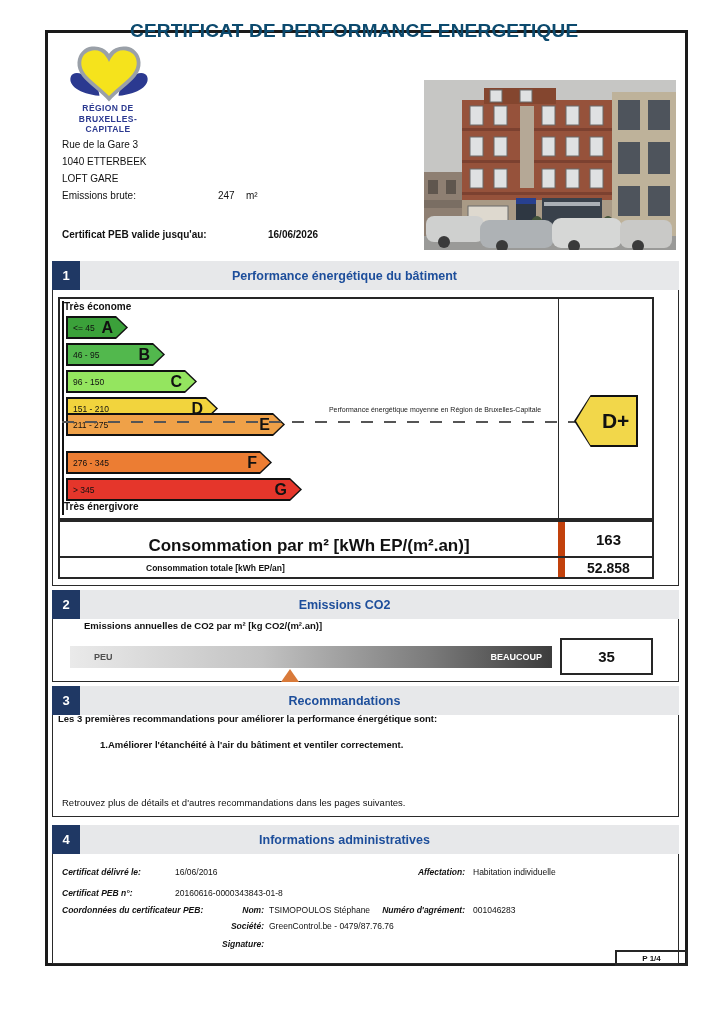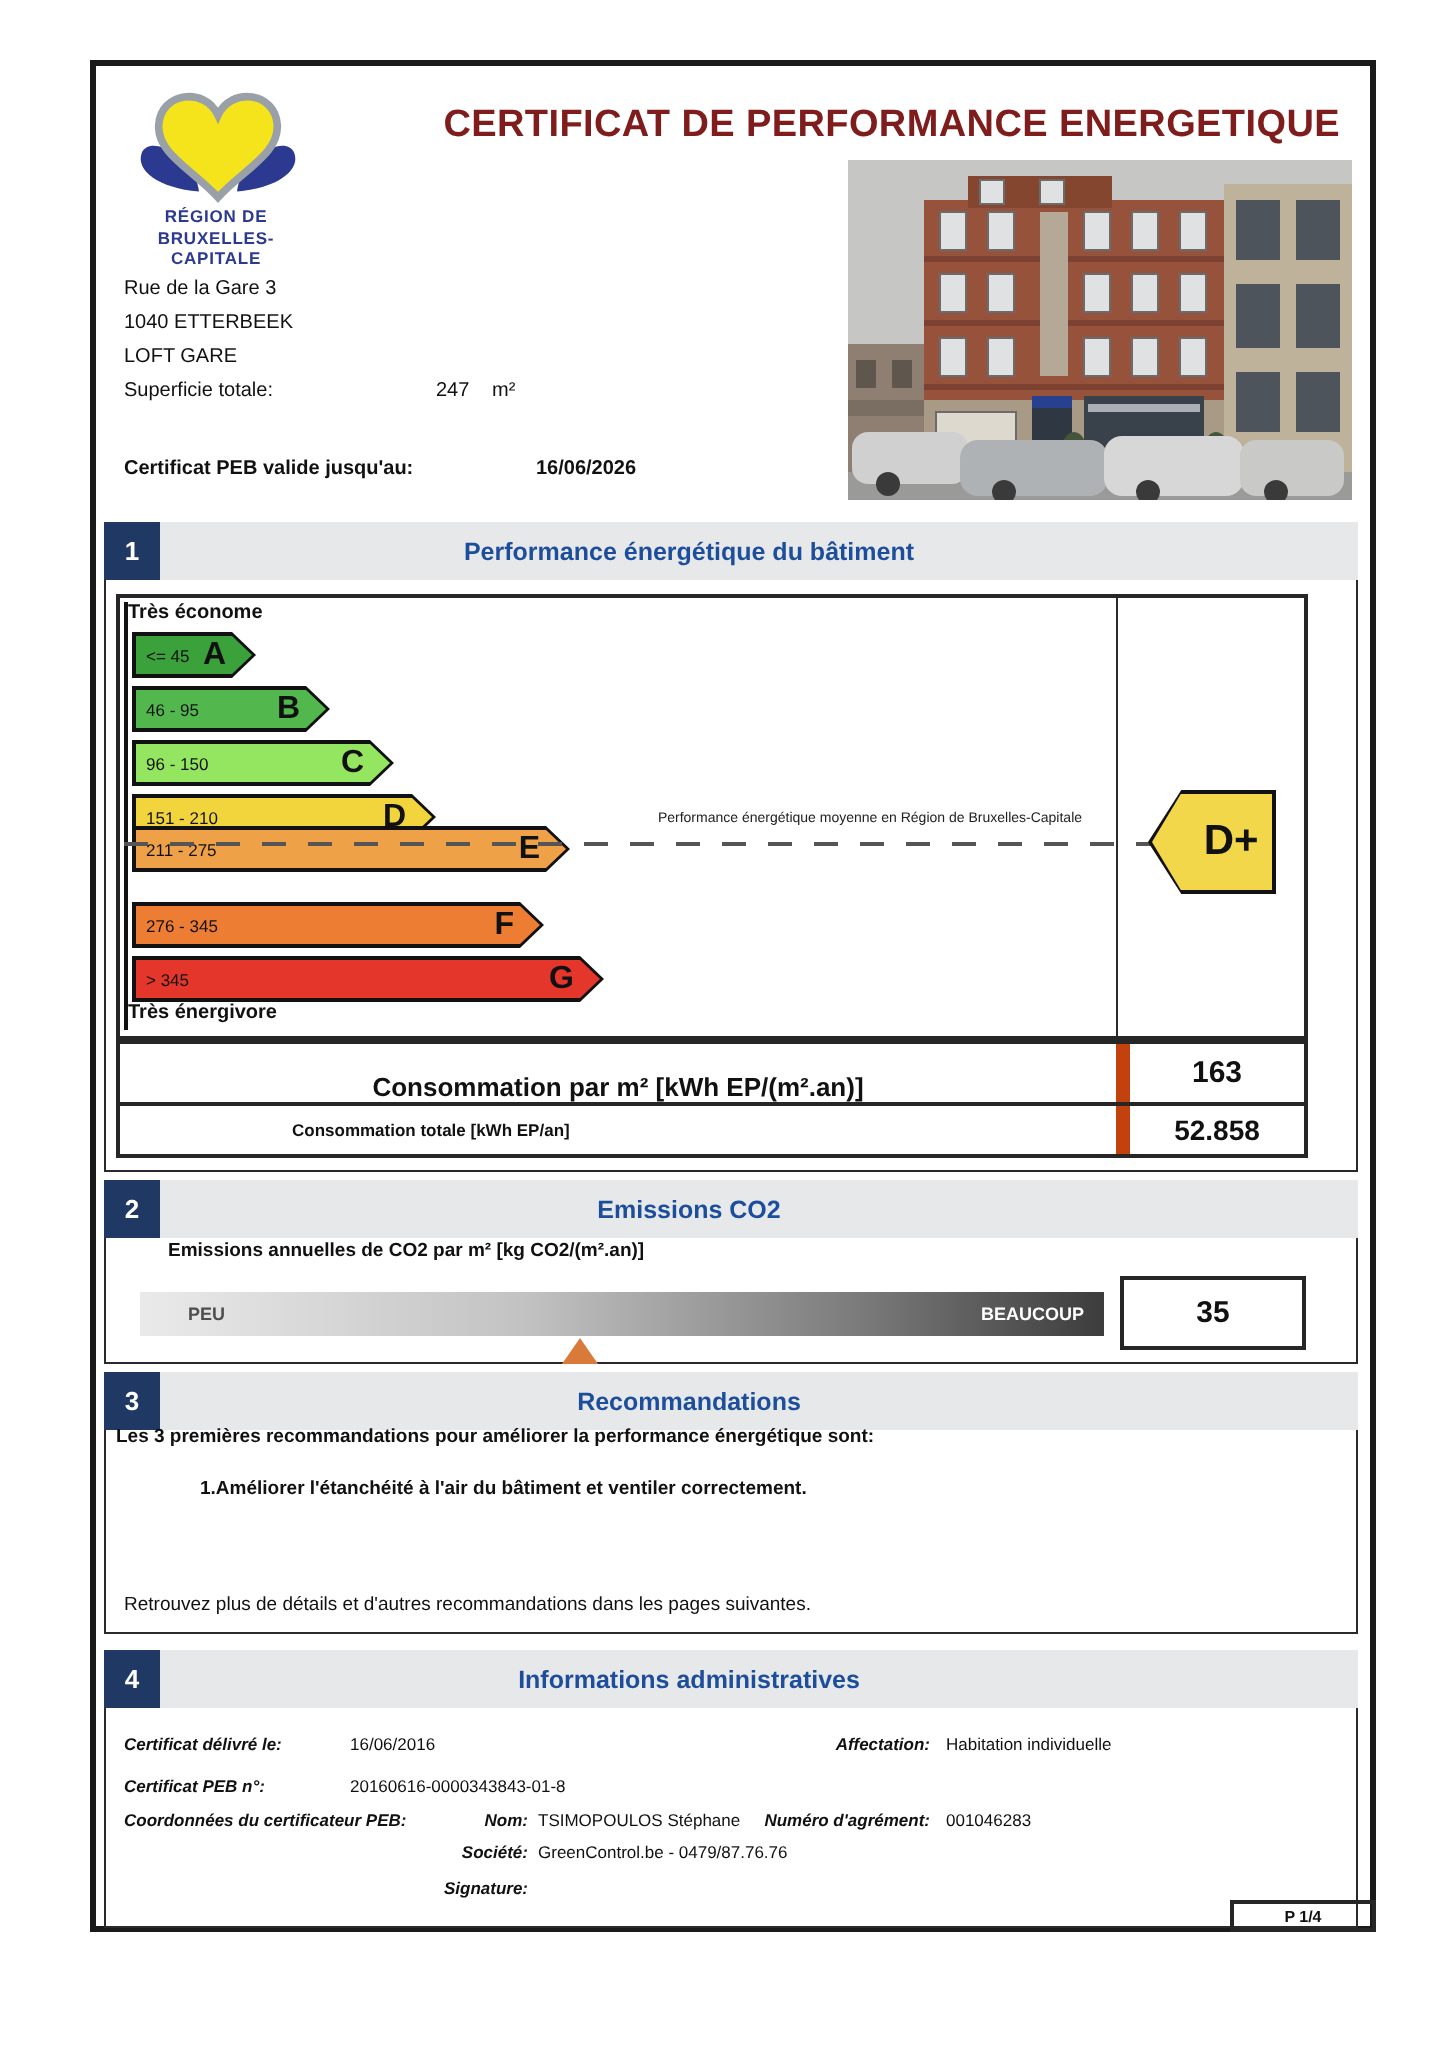--- a/index.html
+++ b/index.html
@@ -2,22 +2,22 @@
 <html><head>
 <meta charset="utf-8">
 <style>
   html,body{margin:0;padding:0;background:#ffffff;}
   .page{position:relative;width:727px;height:1024px;background:#fff;overflow:hidden;
         font-family:"Liberation Sans",sans-serif;color:#111;}
   .abs{position:absolute;}
   .b{font-weight:bold;}
   .bi{font-weight:bold;font-style:italic;}
   .frame{left:45px;top:30px;width:643px;height:936px;border:3px solid #1a1a1a;box-sizing:border-box;}
-  .title{left:130px;top:52px;width:540px;text-align:right;font-size:19px;font-weight:bold;
-         color:#7f1d1d;letter-spacing:.2px;}
+  .title{left:130px;top:20px;width:540px;text-align:left;font-size:19px;font-weight:bold;
+         color:#0c4a6e;letter-spacing:.2px;}
   .logo-text{left:50px;top:103px;width:116px;text-align:center;font-size:8.5px;font-weight:bold;
              color:#2b3990;line-height:10.5px;letter-spacing:.4px;white-space:pre-line;}
   .addr{font-size:10px;}
   .sec{border:1px solid #2a2a2a;box-sizing:border-box;background:#fff;}
   .sec-header{position:absolute;left:-1px;top:-1px;right:-1px;height:29px;display:flex;}
   .sec-num{width:28px;background:#1f3864;color:#fff;font-weight:bold;font-size:13px;
            display:flex;align-items:center;justify-content:center;}
   .sec-bar{flex:1;background:#e7e8ea;display:flex;align-items:center;justify-content:center;
            padding-right:70px;}
   .sec-title{color:#1d4e9b;font-weight:bold;font-size:12.5px;}
@@ -132,21 +132,21 @@
     <rect x="196" y="140" width="52" height="28" rx="8" fill="#c9c9c7"></rect>
     <circle cx="20" cy="162" r="6" fill="#3a3a3a"></circle>
       <circle cx="78" cy="166" r="6" fill="#3a3a3a"></circle>
     <circle cx="150" cy="166" r="6" fill="#3a3a3a"></circle>
       <circle cx="214" cy="166" r="6" fill="#3a3a3a"></circle>
   </svg>
 
   <div class="abs addr" style="left:62px;top:139px;">Rue de la Gare 3</div>
   <div class="abs addr" style="left:62px;top:156px;">1040 ETTERBEEK</div>
   <div class="abs addr" style="left:62px;top:173px;">LOFT GARE</div>
-  <div class="abs addr" style="left:62px;top:190px;">Superficie totale:</div>
+  <div class="abs addr" style="left:62px;top:190px;">Emissions brute:</div>
   <div class="abs addr" style="left:218px;top:190px;">247</div>
   <div class="abs addr" style="left:246px;top:190px;">m²</div>
   <div class="abs addr b" style="left:62px;top:229px;">Certificat PEB valide jusqu'au:</div>
   <div class="abs addr b" style="left:268px;top:229px;">16/06/2026</div>
 
   <div class="abs sec" style="left:52px;top:261px;width:627px;height:325px;">
     <div class="sec-header">
       <div class="sec-num">1</div>
       <div class="sec-bar">
         <span class="sec-title">Performance énergétique du bâtiment</span>
@@ -199,21 +199,21 @@
     <div class="abs avg-label">Performance énergétique moyenne en Région de Bruxelles-Capitale</div>
     <div class="abs dashline"></div>
     <div class="abs rating">
       <div class="rating-fill" style="background: rgb(242, 215, 74);"></div>
       <span class="rating-text">D+</span>
     </div>
   </div>
 
   <div class="abs ctable">
     <div class="crow crow1">
-      <div class="clabel b" style="justify-content:center;font-size:13px;margin-top:14px;">Consommation par m² [kWh EP/(m².an)]</div>
+      <div class="clabel b" style="justify-content:center;font-size:17px;margin-top:14px;">Consommation par m² [kWh EP/(m².an)]</div>
       <div class="cvalue b" style="font-size:15px;">163</div>
     </div>
     <div class="crow">
       <div class="clabel b" style="padding-left:86px;font-size:8.5px;">Consommation totale [kWh EP/an]</div>
       <div class="cvalue b" style="font-size:14px;">52.858</div>
     </div>
   </div>
 
   <div class="abs sec" style="left:52px;top:590px;width:627px;height:92px;">
     <div class="sec-header">

